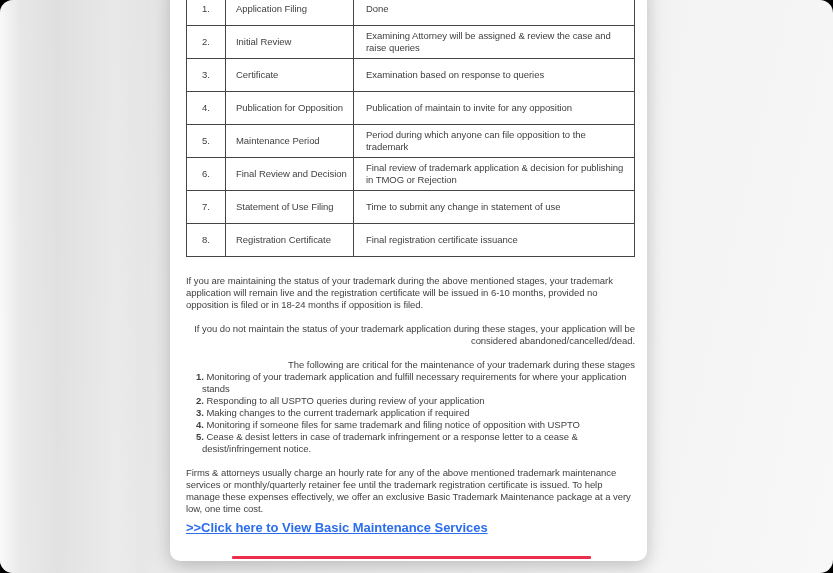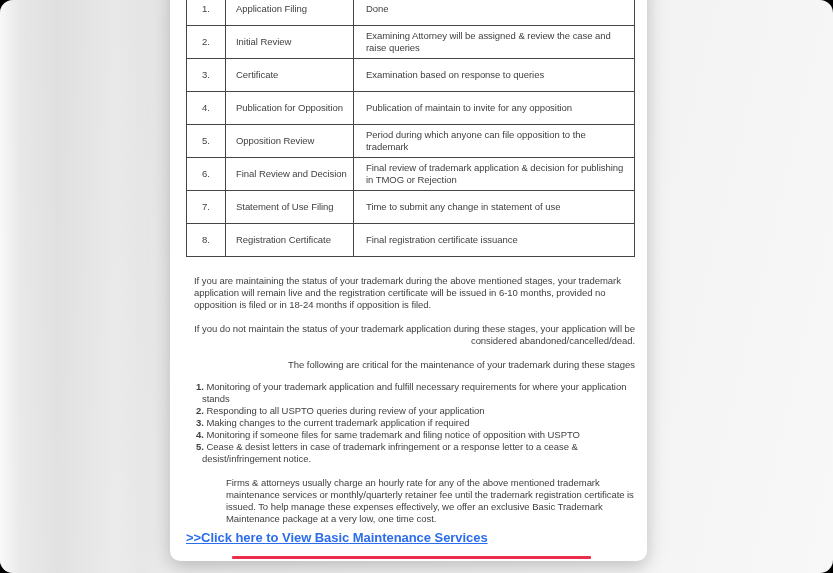--- a/index.html
+++ b/index.html
@@ -61,26 +61,26 @@
   .stages-table td.c-num { width: 39px; text-align: center; }
   .stages-table td.c-stage { width: 128px; padding-left: 10px; }
   .stages-table td.c-desc { padding: 3px 8px 3px 12px; }
   .bodycopy {
     width: 449px;
     color: var(--text, #3f3f3f);
     font-size: 9.5px;
     line-height: 12px;
     letter-spacing: -0.05px;
   }
-  .para-1 { margin-top: 18px; margin-left: 8px; }
+  .para-1 { margin-top: 18px; }
   .para-2, .para-3 { margin-top: 12px; text-align: right; }
-  .crit-list { margin-top: 10px; }
+  .crit-list { }
   .crit-item { padding-left: 16px; text-indent: -6px; }
   .crit-item b { font-weight: 700; }
-  .closing-para { margin-top: 12px; margin-left: 40px; }
+  .closing-para { margin-top: 12px; }
   .link-row { margin-top: 7px; }
   .maintenance-link {
     color: var(--link-blue, #2b6ded);
     font-weight: 700;
     font-size: 13px;
     text-decoration: underline;
     letter-spacing: -0.05px;
     cursor: pointer;
   }
   .red-line {
@@ -115,21 +115,21 @@
             <td class="c-stage">Certificate</td>
             <td class="c-desc">Examination based on response to queries</td>
           </tr>
           <tr>
             <td class="c-num">4.</td>
             <td class="c-stage">Publication for Opposition</td>
             <td class="c-desc">Publication of maintain to invite for any opposition</td>
           </tr>
           <tr>
             <td class="c-num">5.</td>
-            <td class="c-stage">Opposition Review</td>
+            <td class="c-stage">Maintenance Period</td>
             <td class="c-desc">Period during which anyone can file opposition to the trademark</td>
           </tr>
           <tr>
             <td class="c-num">6.</td>
             <td class="c-stage">Final Review and Decision</td>
             <td class="c-desc">Final review of trademark application &amp; decision for publishing in TMOG or Rejection</td>
           </tr>
           <tr>
             <td class="c-num">7.</td>
             <td class="c-stage">Statement of Use Filing</td>

